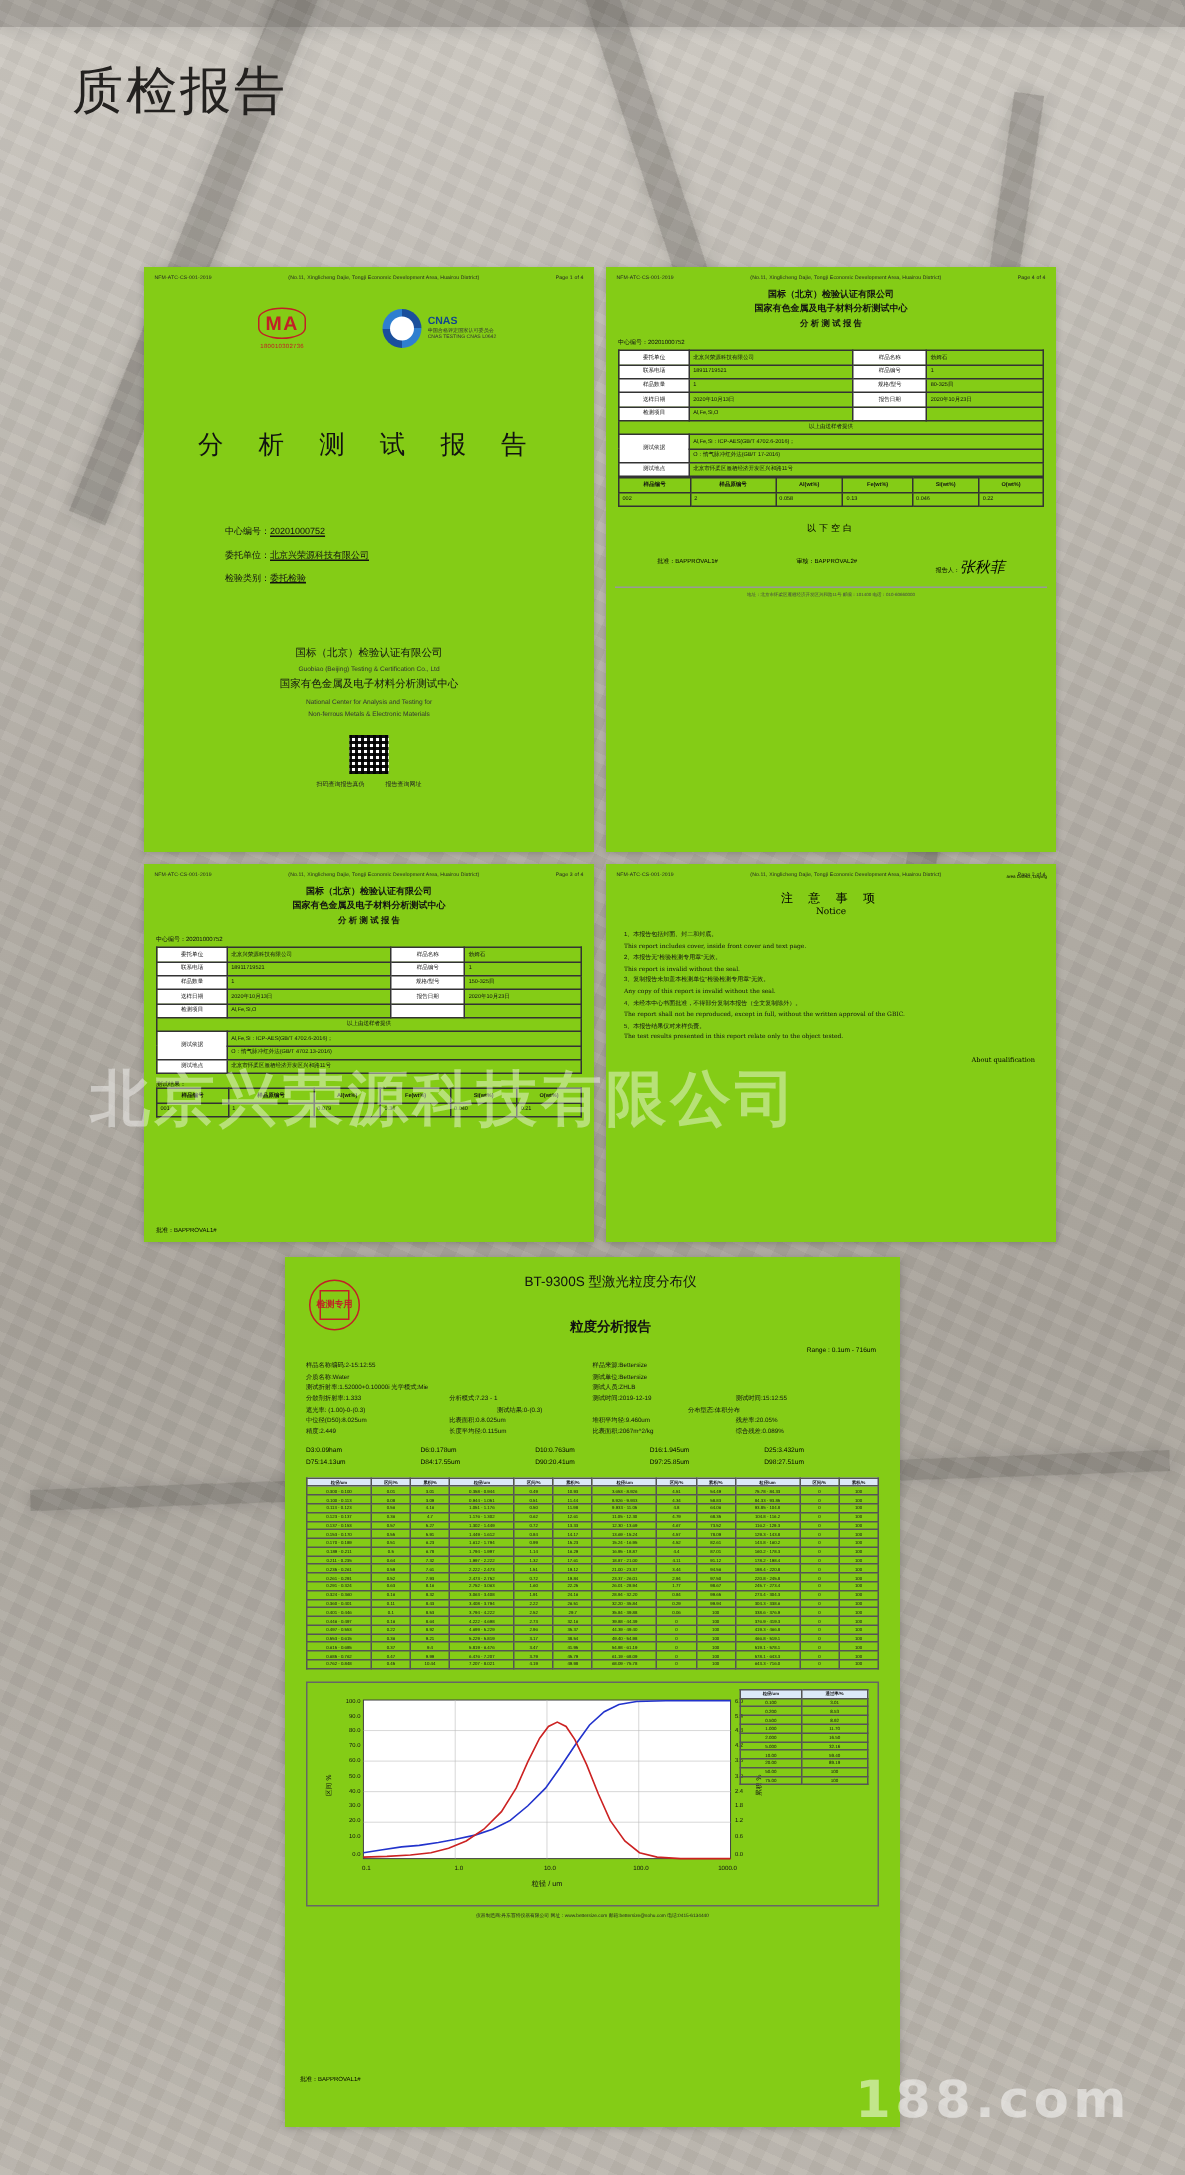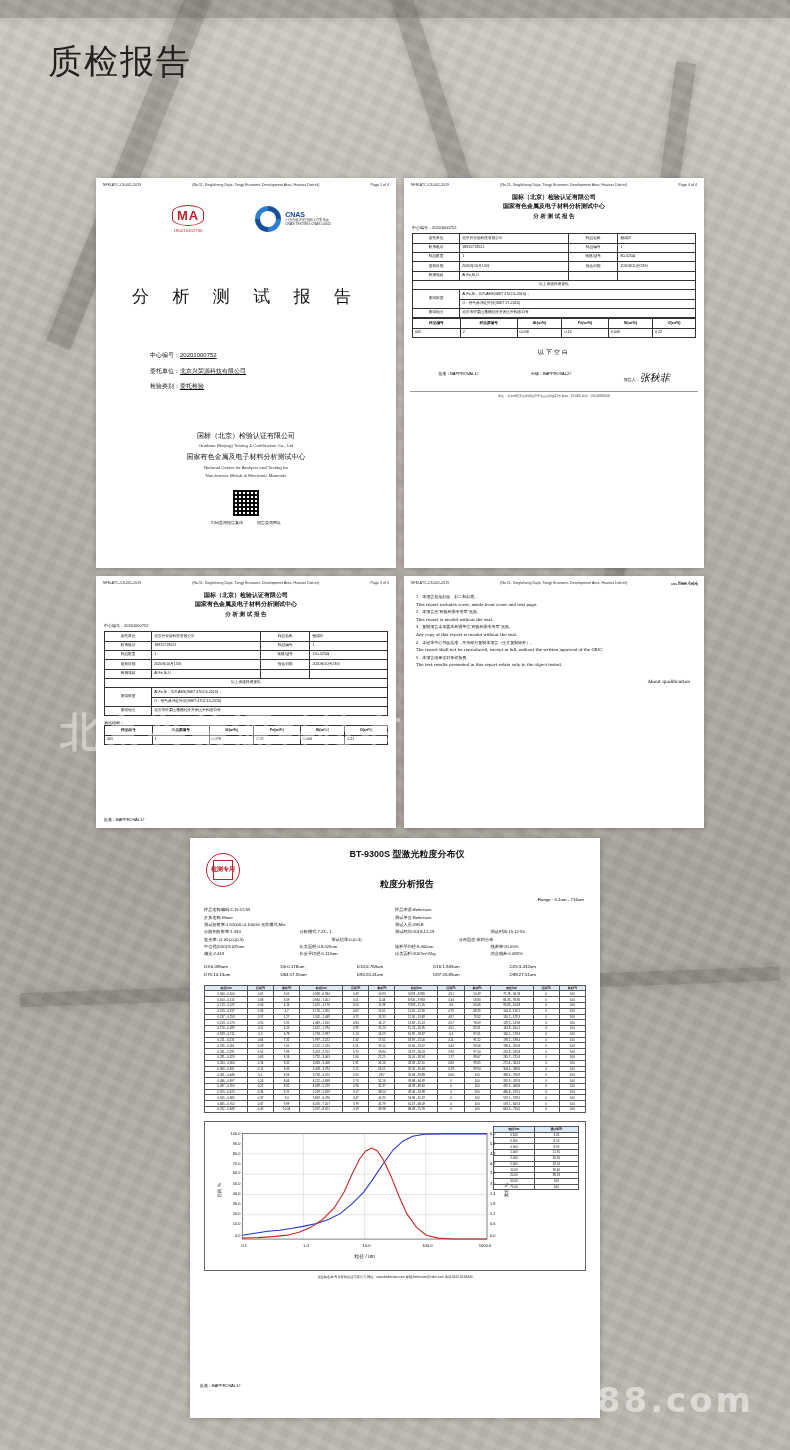--- a/index.html
+++ b/index.html
@@ -39,21 +39,21 @@
               letter-spacing:0.5px; color:#2a2724; }
 
   
   .wm { position:absolute; z-index:7; color:rgba(255,255,255,0.42);
         font-family:"DejaVu Sans","Liberation Sans",sans-serif; font-weight:700;
         letter-spacing:3px; pointer-events:none; }
   .wm-main { left:60px; top:705px; font-size:40px; }
   .wm-site { right:36px; bottom:30px; font-size:34px; color:rgba(255,255,255,0.5); }
 
   
-  .sheet { position:absolute; background:#ffffff; z-index:4;
+  .sheet { position:absolute; background:#84cc16; z-index:4;
            box-shadow: 0 1px 5px rgba(0,0,0,.22); overflow:hidden; }
   .p1 { left:96px;  top:178px; width:300px; height:390px; }
   .p2 { left:404px; top:178px; width:300px; height:390px; }
   .p3 { left:96px;  top:576px; width:300px; height:252px; }
   .p4 { left:404px; top:576px; width:300px; height:252px; }
   .p5 { left:190px; top:838px; width:410px; height:580px; }
 
   .hdr { display:flex; justify-content:space-between; font-size:3.4px; color:#222;
          padding:5px 7px 0 7px; letter-spacing:.1px; }
   .hdr .c { text-align:center; flex:1; }
@@ -107,21 +107,21 @@
                  font-family:"DejaVu Serif","Liberation Serif",serif; }
 
   
   .p5-head { display:flex; align-items:center; gap:14px; padding:10px 0 0 16px; }
   .p5-seal { width:34px; height:34px; border:1.6px solid #c22026; border-radius:50%;
              position:relative; }
   .p5-seal:after{ content:""; position:absolute; inset:6px; border:1px solid #c22026; }
   .p5-seal span{ position:absolute; inset:0; display:flex; align-items:center; justify-content:center;
                  color:#c22026; font-size:6px; font-weight:700; }
   .p5-titles { text-align:center; flex:1; margin-right:40px; }
-  .p5-t1 { font-size:9px; font-weight:700; color:#111; }
+  .p5-t1 { font-size:9px; font-weight:400; color:#111; }
   .p5-t2 { font-size:9px; font-weight:700; color:#111; margin-top:17px; }
   .range { text-align:right; font-size:4.4px; margin:6px 16px 0 0; }
   .p5-info { margin:4px 14px 0 14px; font-size:4.2px; color:#111; }
   .p5-info .r { display:flex; }
   .p5-info .r > div { flex:1; padding:1.2px 0; }
   .p5-d { margin:5px 14px 0 14px; font-size:4.4px; display:flex; flex-wrap:wrap; }
   .p5-d > div { width:20%; padding:1.5px 0; }
   table.dist { border-collapse:collapse; width:calc(100% - 28px); margin:6px 14px 0 14px;
                font-size:2.9px; color:#111; }
   table.dist th, table.dist td { border:0.4px solid #555; padding:0.4px 1px; text-align:center; }
@@ -383,20 +383,24 @@
   </div>
   <div class="approve" style="left:8px;bottom:6px;">批准：BAPPROVAL1#</div>
 </div>
 
 <div class="sheet p4">
   <div class="hdr">
     <span>NFM-ATC-CS-001-2019</span>
     <span class="c">(No.11, Xinglicheng Dajie, Tongji Economic Development Area, Huairou District)</span>
     <span>Page 2 of 4</span>
   </div>
+  <div class="notice-h">
+    <div class="cn">注 意 事 项</div>
+    <div class="en">Notice</div>
+  </div>
   <div class="notice-list" id="notice-list">
       <div>
         <div>1、本报告包括封面、封二和封底。</div>
         <div class="en">This report includes cover, inside front cover and text page.</div>
       </div>
       <div>
         <div>2、本报告无“检验检测专用章”无效。</div>
         <div class="en">This report is invalid without the seal.</div>
       </div>
       <div>

